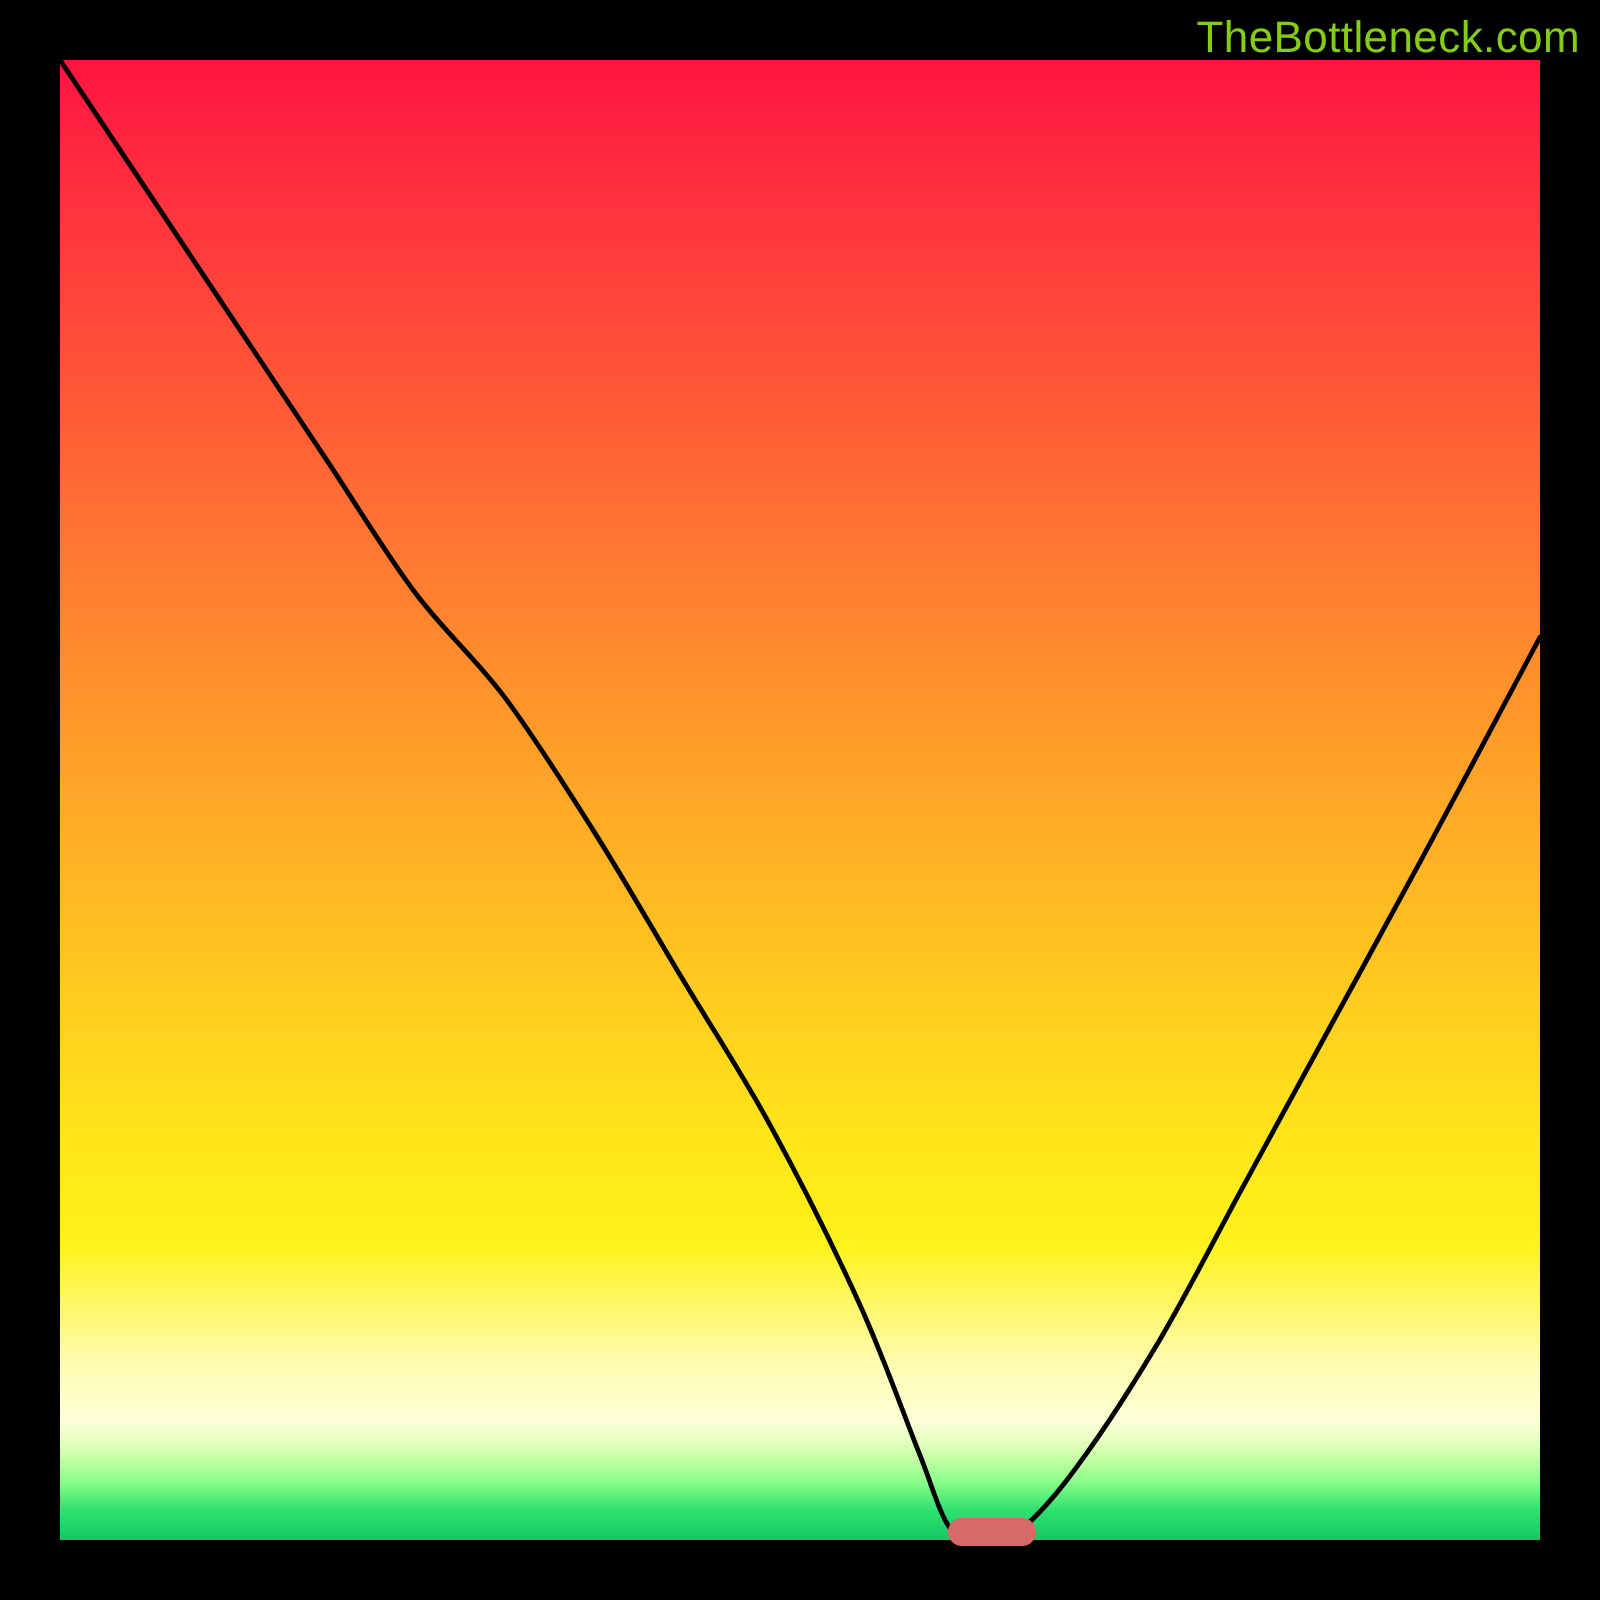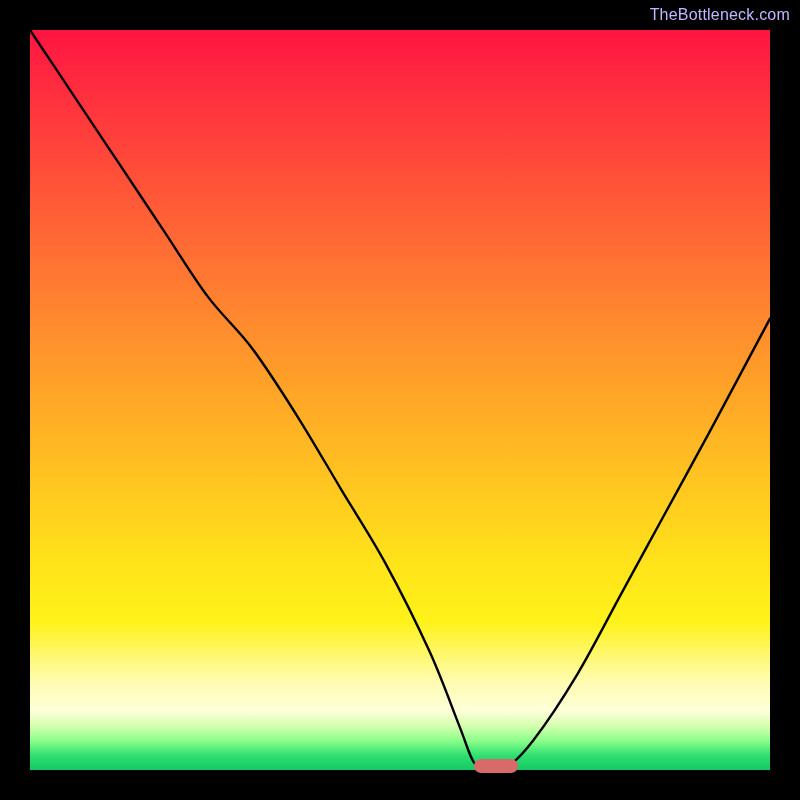--- a/index.html
+++ b/index.html
@@ -52,22 +52,22 @@
   .marker {
     position: absolute;
     height: 14px;
     border-radius: 7px;
     background: #d86a6a;
   }
   .watermark {
     position: absolute;
     top: 6px;
     right: 10px;
-    color: #c4b5fd;
-    font-size: 16px;
+    color: #84cc16;
+    font-size: 22px;
     font-weight: 500;
     letter-spacing: 0.2px;
     user-select: none;
   }
 </style>
 </head>
 <body>
 
 <div class="frame">
 

